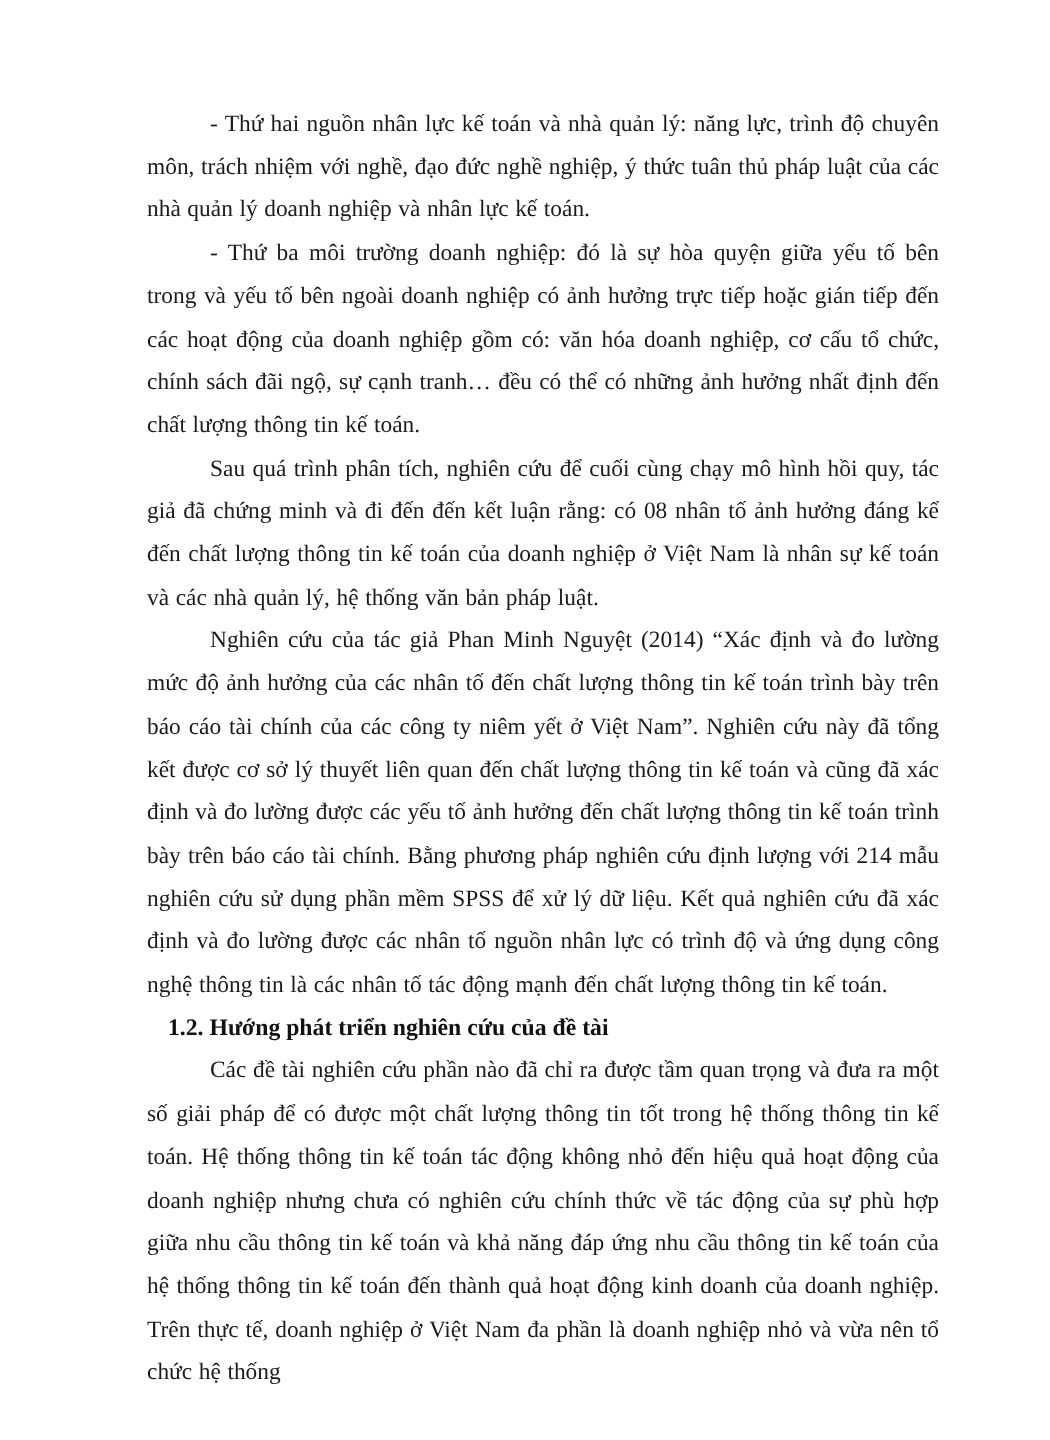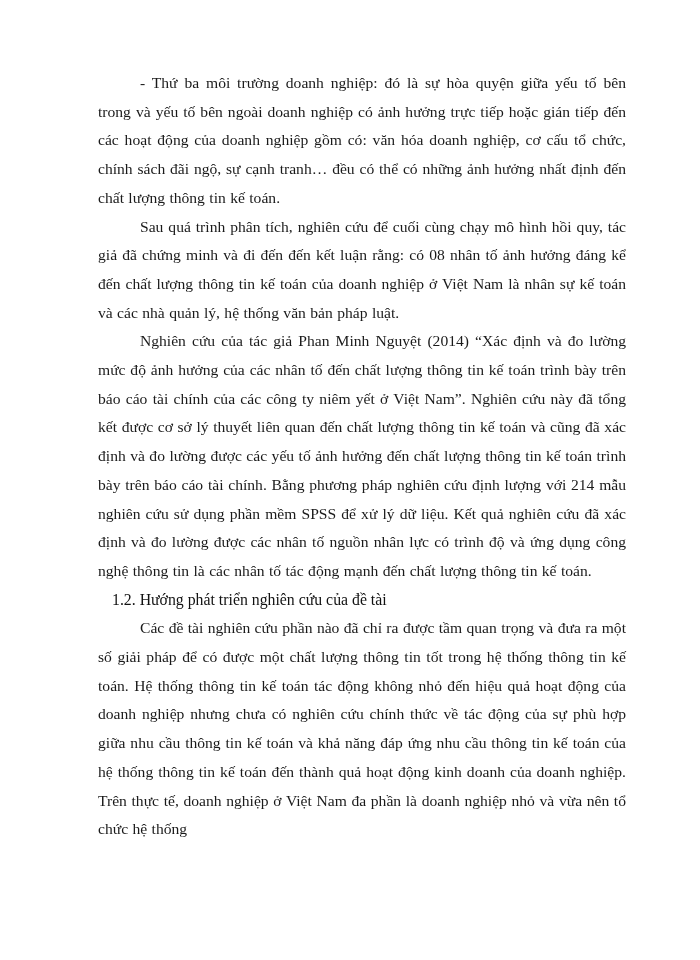--- a/index.html
+++ b/index.html
@@ -24,28 +24,29 @@
       color: #1a1a1a;
     }
     .para {
       margin: 0;
       text-align: justify;
       text-indent: 42px;
       word-spacing: 0.5px;
     }
     .heading {
       margin: 0;
-      font-weight: normal;
+      font-weight: bold;
       text-indent: 14px;
       font-size: 15.8px;
       color: #111111;
     }
   </style>
 </head>
 <body>
 
 <div class="page">
+  <p class="para">- Thứ hai nguồn nhân lực kế toán và nhà quản lý: năng lực, trình độ chuyên môn, trách nhiệm với nghề, đạo đức nghề nghiệp, ý thức tuân thủ pháp luật của các nhà quản lý doanh nghiệp và nhân lực kế toán.</p>
   <p class="para">- Thứ ba môi trường doanh nghiệp: đó là sự hòa quyện giữa yếu tố bên trong và yếu tố bên ngoài doanh nghiệp có ảnh hưởng trực tiếp hoặc gián tiếp đến các hoạt động của doanh nghiệp gồm có: văn hóa doanh nghiệp, cơ cấu tổ chức, chính sách đãi ngộ, sự cạnh tranh… đều có thể có những ảnh hưởng nhất định đến chất lượng thông tin kế toán.</p>
   <p class="para">Sau quá trình phân tích, nghiên cứu để cuối cùng chạy mô hình hồi quy, tác giả đã chứng minh và đi đến đến kết luận rằng: có 08 nhân tố ảnh hưởng đáng kể đến chất lượng thông tin kế toán của doanh nghiệp ở Việt Nam là nhân sự kế toán và các nhà quản lý, hệ thống văn bản pháp luật.</p>
   <p class="para">Nghiên cứu của tác giả Phan Minh Nguyệt (2014) “Xác định và đo lường mức độ ảnh hưởng của các nhân tố đến chất lượng thông tin kế toán trình bày trên báo cáo tài chính của các công ty niêm yết ở Việt Nam”.  Nghiên cứu này đã tổng kết được cơ sở lý thuyết liên quan đến chất lượng thông tin kế toán và cũng đã xác định và đo lường được các yếu tố ảnh hưởng đến chất lượng thông tin kế toán trình bày trên báo cáo tài chính. Bằng phương pháp nghiên cứu định lượng với 214 mẫu nghiên cứu sử dụng phần mềm SPSS để xử lý dữ liệu. Kết quả nghiên cứu đã xác định và đo lường được các nhân tố nguồn nhân lực có trình độ và ứng dụng công nghệ thông tin là các nhân tố tác động mạnh đến chất lượng thông tin kế toán.</p>
   <p class="heading">1.2. Hướng phát triển nghiên cứu của đề tài</p>
   <p class="para">Các đề tài nghiên cứu phần nào đã chỉ ra được tầm quan trọng và đưa ra một số giải pháp để có được một chất lượng thông tin tốt trong hệ thống thông tin kế toán. Hệ thống thông tin kế toán tác động không nhỏ đến hiệu quả hoạt động của doanh nghiệp nhưng chưa có nghiên cứu chính thức về tác động của sự phù hợp giữa nhu cầu thông tin kế toán và khả năng đáp ứng nhu cầu thông tin kế toán của hệ thống thông tin kế toán đến thành quả hoạt động kinh doanh của doanh nghiệp. Trên thực tế, doanh nghiệp ở Việt Nam đa phần là doanh nghiệp nhỏ và vừa nên tổ chức hệ thống</p>
 </div>
 
 </body></html>

